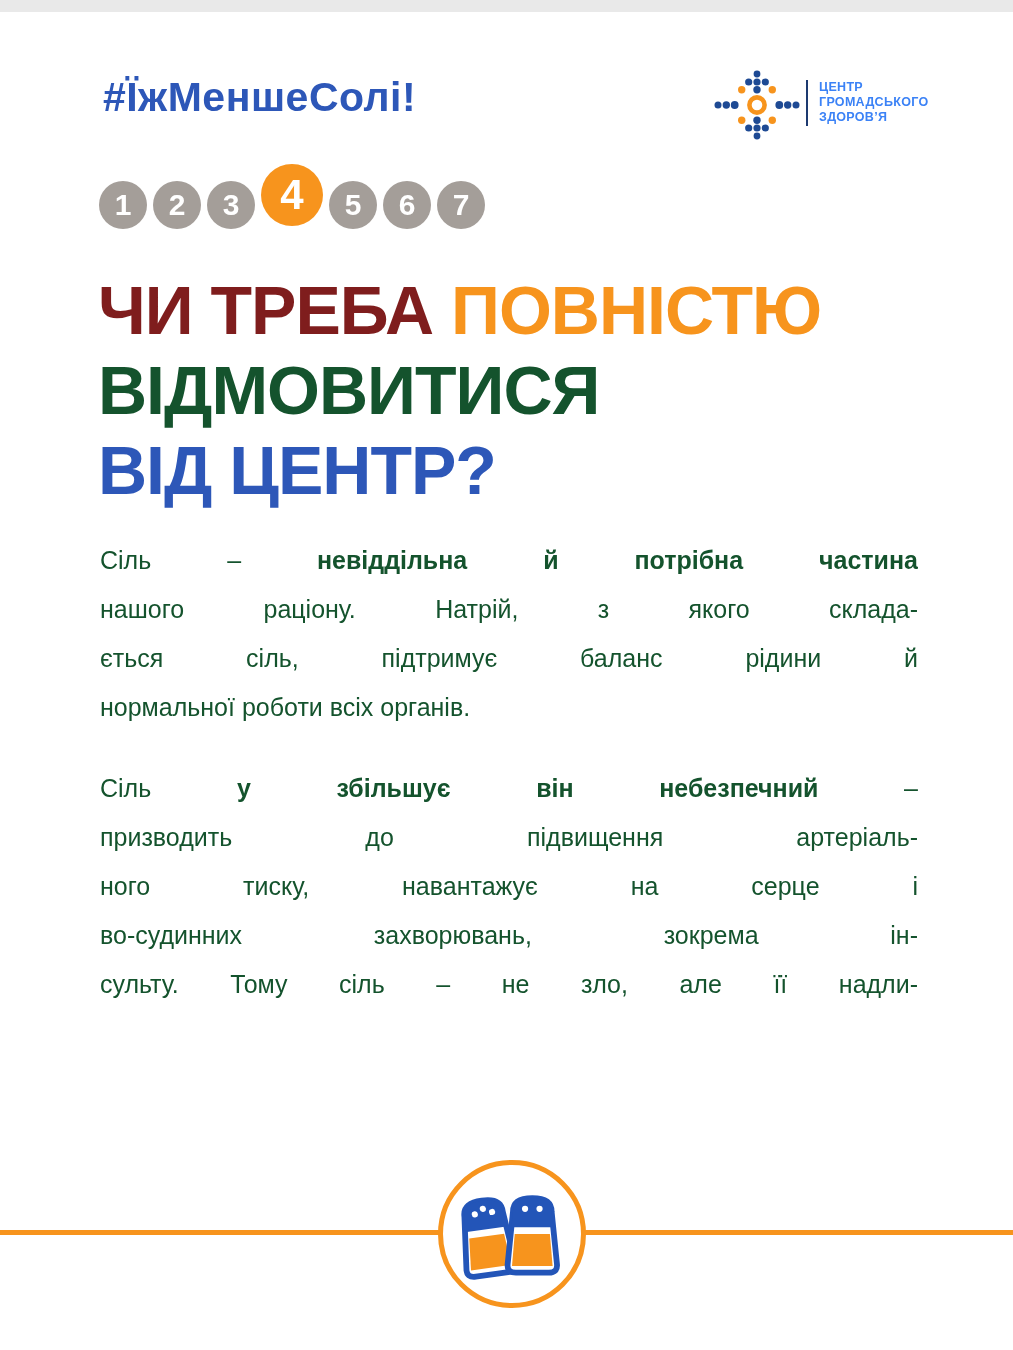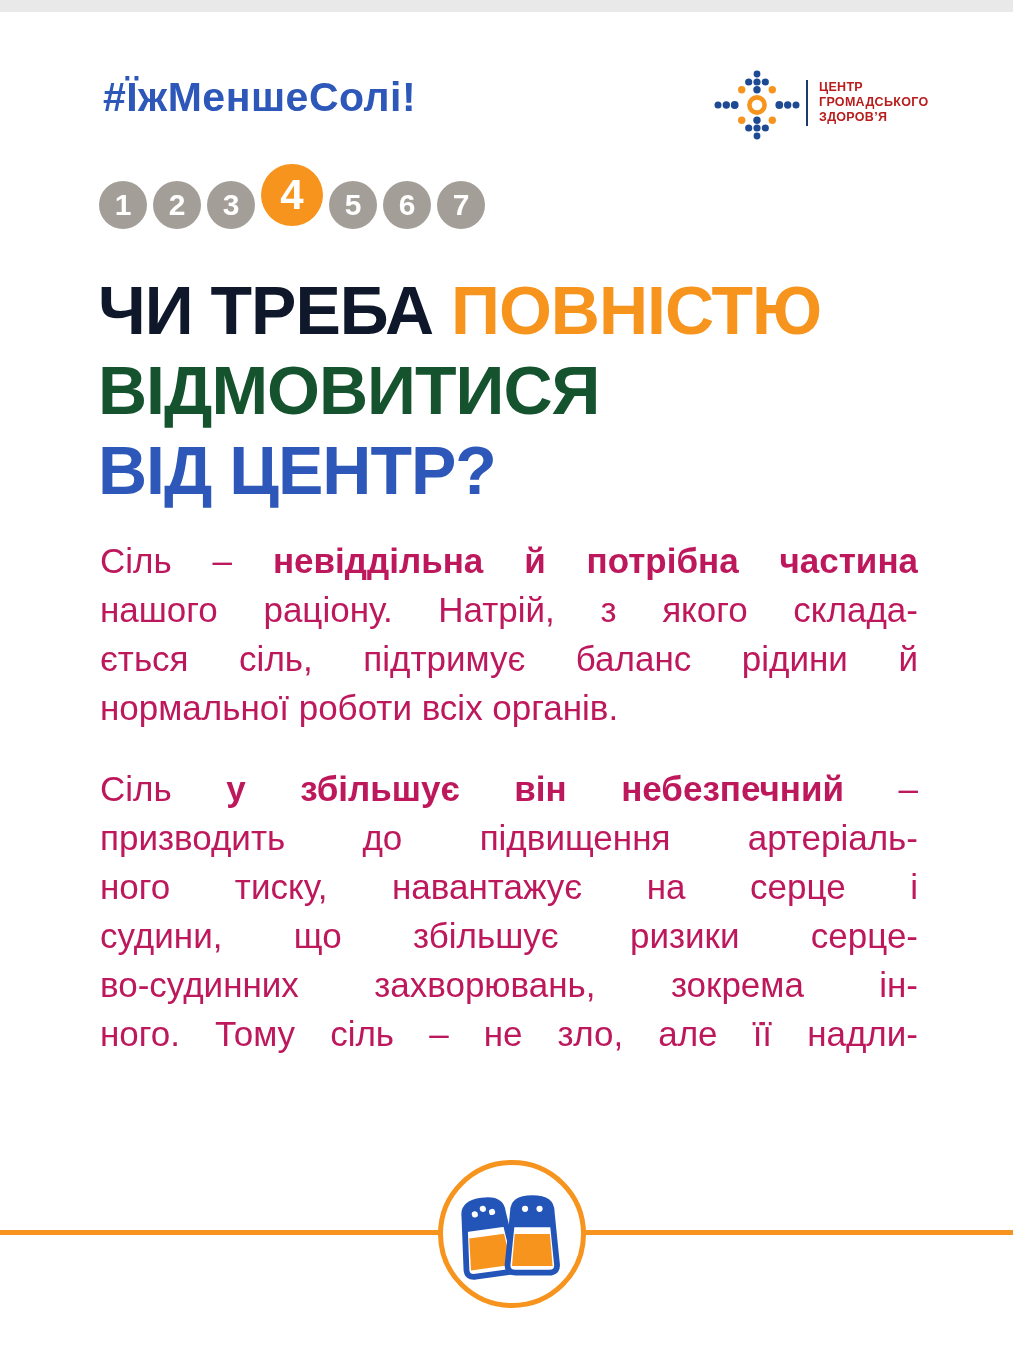--- a/index.html
+++ b/index.html
@@ -17,21 +17,21 @@
     position:absolute; left:103px; top:62px;
     font-size:41px; font-weight:bold; color:#2d57b8;
     letter-spacing:0.5px;
   }
   .logo { position:absolute; left:710px; top:55px; width:230px; height:80px; }
   .logo-dots { position:absolute; left:0; top:0; }
   .logo-sep { position:absolute; left:96px; top:13px; width:2px; height:46px; background:#1d3a70; }
   .logo-text {
     position:absolute; left:109px; top:13px;
     font-size:12.5px; line-height:15px; font-weight:bold;
-    color:#b91c1c; letter-spacing:0.3px;
+    color:#3b82f6; letter-spacing:0.3px;
   }
   
   .pagination {
     position:absolute; left:99px; top:155px; height:62px;
     display:flex; align-items:flex-end; gap:6px;
   }
   .pgc {
     width:48px; height:48px; border-radius:50%;
     background:#a49e99; color:#ffffff;
     display:flex; align-items:center; justify-content:center;
@@ -43,21 +43,21 @@
   }
   
   .headline {
     position:absolute; left:98px; top:258px;
     font-size:68px; font-weight:bold; letter-spacing:-1px;
   }
   .hline { line-height:80px; white-space:pre; }
   
   .body-text {
     position:absolute; left:100px; top:524px; width:818px;
-    font-size:35px; color:#be185d;
+    font-size:25px; color:#14532d;
   }
   .para + .para { margin-top:32px; }
   .bline {
     line-height:49px;
     text-align:justify; text-align-last:justify;
     white-space:normal; overflow:hidden; height:49px;
   }
   .bline.last { text-align:center; text-align-last:left; }
   .bline .b { font-weight:bold; }
   
@@ -119,39 +119,38 @@
       <div class="pgc">1</div>
       <div class="pgc">2</div>
       <div class="pgc">3</div>
       <div class="pgc active">4</div>
       <div class="pgc">5</div>
       <div class="pgc">6</div>
       <div class="pgc">7</div>
     </div>
 
   <div class="headline">
-      <div class="hline"><span style="color: #0f172a;">ЧИ ТРЕБА </span><span style="color: rgb(247, 148, 29);">ПОВНІСТЮ</span></div>
+      <div class="hline"><span style="color: #7f1d1d;">ЧИ ТРЕБА </span><span style="color: rgb(247, 148, 29);">ПОВНІСТЮ</span></div>
       <div class="hline"><span style="color: #14532d;">ВІДМОВИТИСЯ</span></div>
       <div class="hline"><span style="color: rgb(45, 87, 184);">ВІД ЦЕНТР?</span></div>
     </div>
 
   <div class="body-text">
       <div class="para">
         <div class="bline"><span>Сіль – </span><span class="b">невіддільна й потрібна частина</span></div>
         <div class="bline"><span>нашого раціону. Натрій, з якого склада-</span></div>
         <div class="bline"><span>ється сіль, підтримує баланс рідини й</span></div>
         <div class="bline last"><span>нормальної роботи всіх органів.</span></div>
       </div>
       <div class="para">
         <div class="bline"><span>Сіль </span><span class="b">у збільшує він небезпечний</span><span> –</span></div>
         <div class="bline"><span>призводить до підвищення артеріаль-</span></div>
         <div class="bline"><span>ного тиску, навантажує на серце і</span></div>
-        <div class="bline"><span>судини, що збільшує ризики серце-</span></div>
         <div class="bline"><span>во-судинних захворювань, зокрема ін-</span></div>
-        <div class="bline"><span>ного. Тому сіль – не зло, але її надли-</span></div>
+        <div class="bline"><span>сульту. Тому сіль – не зло, але її надли-</span></div>
       </div>
     </div>
 
   <div class="divider-line"></div>
   <div class="divider-circle">
     <svg width="116" height="94" viewBox="0 0 120 96">
 
       <g transform="translate(37,13) rotate(-8 0 60)">
         <path d="M -20,14 Q -20,0 0,0 Q 20,0 20,14 L 25.5,68 Q 26.5,77 17,77 L -17,77 Q -26.5,77 -25.5,68 Z" fill="#ffffff" stroke="#2355b8" stroke-width="6" stroke-linejoin="round"></path>
         <path d="M -20,14 Q -20,0 0,0 Q 20,0 20,14 L 21.6,30 L -21.6,30 Z" fill="#2355b8"></path>

